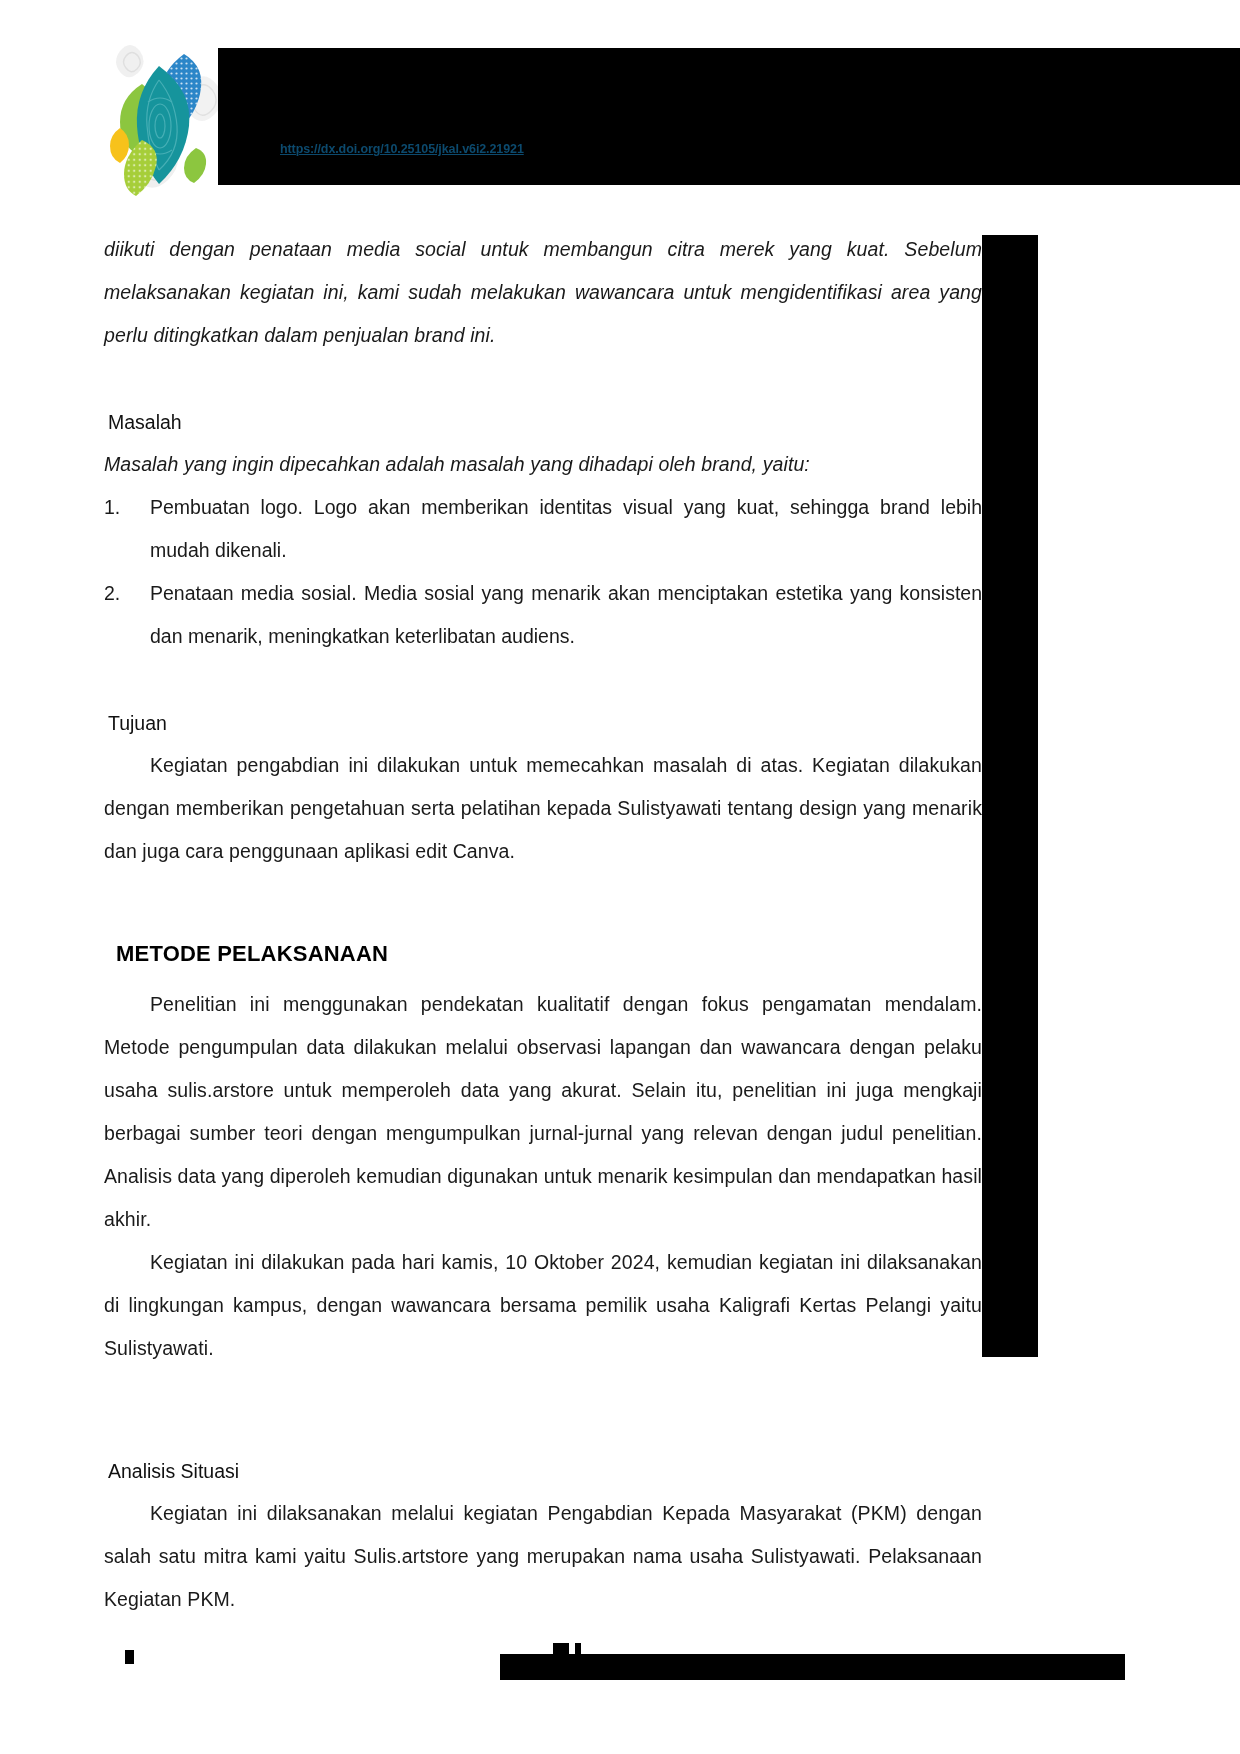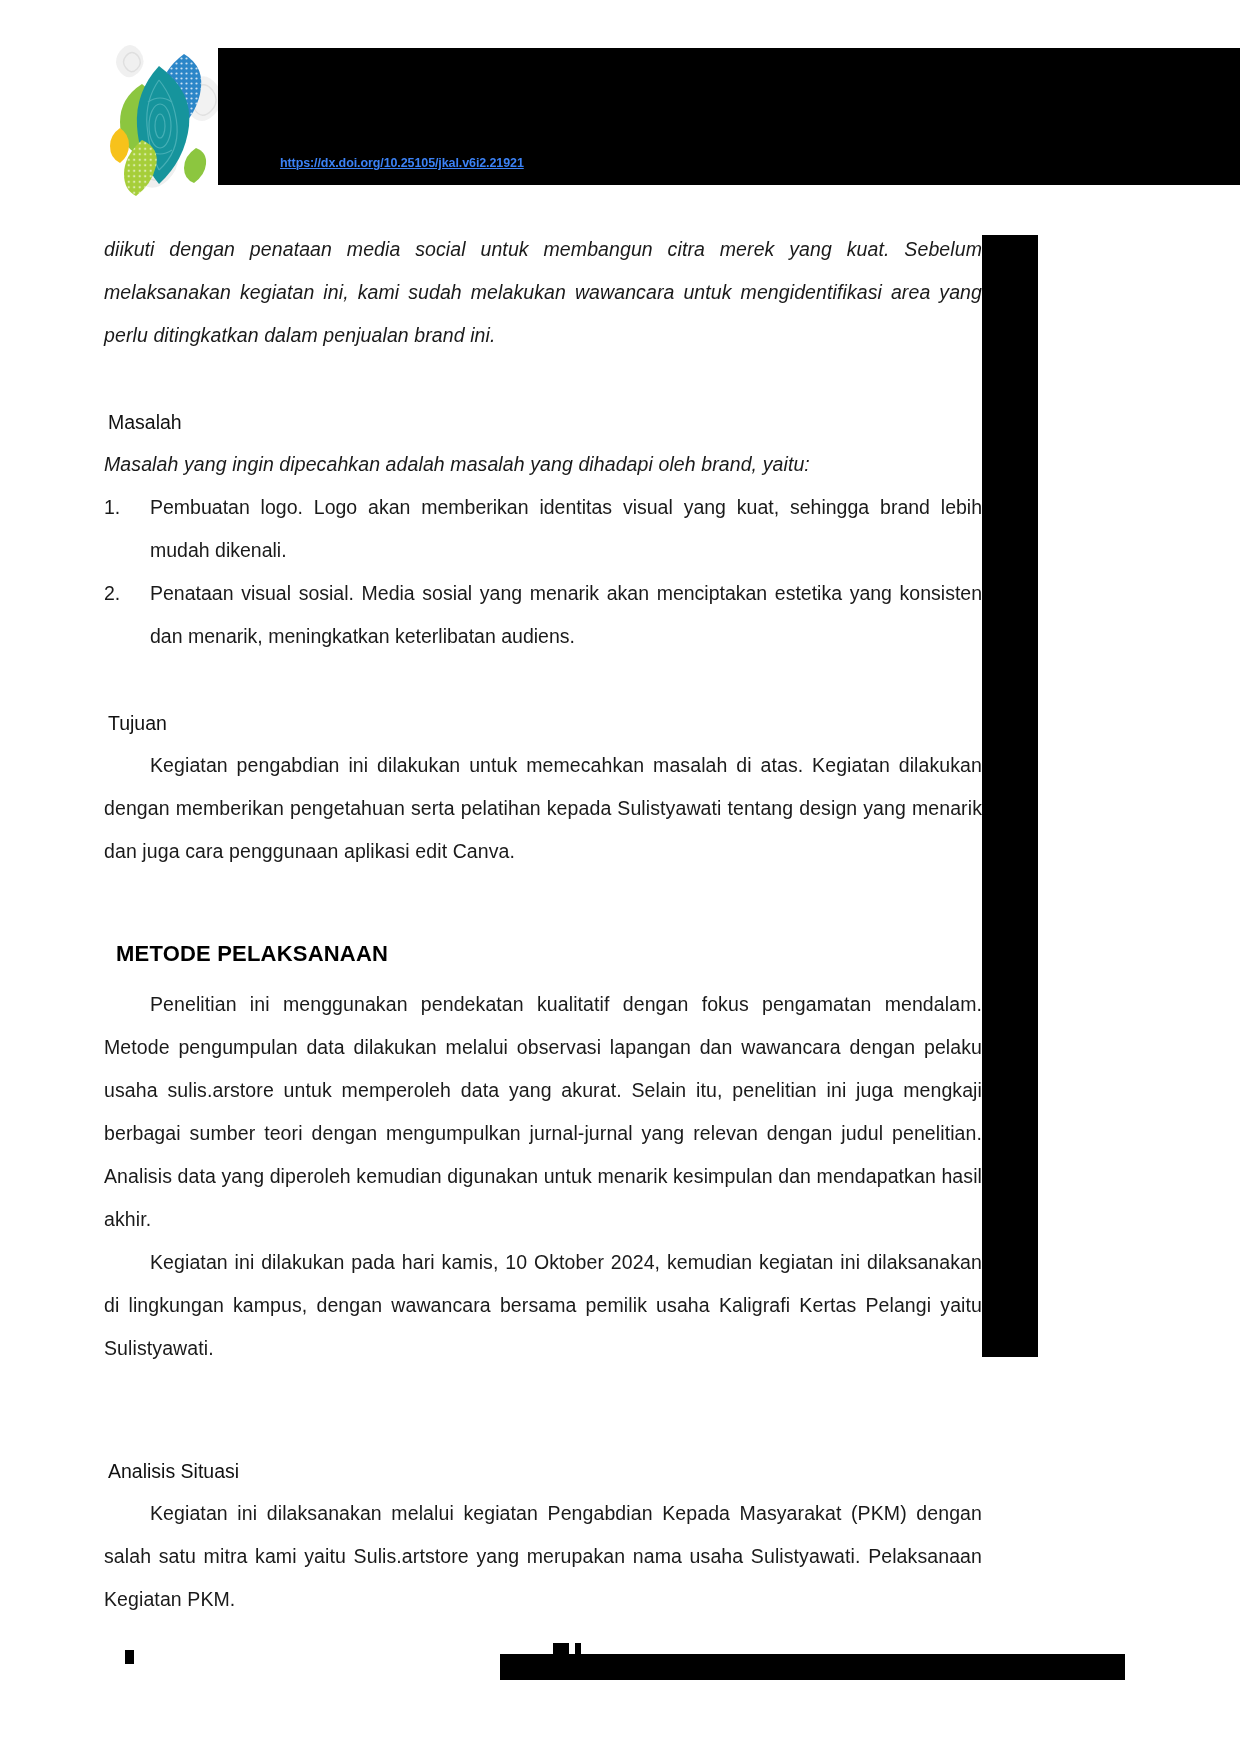--- a/index.html
+++ b/index.html
@@ -38,25 +38,25 @@
     position: absolute;
     left: 218px;
     top: 48px;
     width: 1022px;
     height: 137px;
     background: #000000;
   }
   .doi-link {
     position: absolute;
     left: 280px;
-    top: 156px;
+    top: 142px;
     font-size: 12.5px;
     font-weight: 700;
     letter-spacing: -0.1px;
-    color: #3b82f6;
+    color: #0c4a6e;
     text-decoration: underline;
     text-decoration-thickness: 1px;
     white-space: nowrap;
     z-index: 3;
   }
 
   
   .right-redaction {
     position: absolute;
     left: 982px;
@@ -242,21 +242,21 @@
     <p class="subhead">Masalah</p>
     <p class="para noindent">Masalah yang ingin dipecahkan adalah masalah yang dihadapi oleh brand, yaitu:</p>
 
     <ul class="num-list">
       <li class="num-item">
         <span class="num">1.</span>
         <span>Pembuatan logo. Logo akan memberikan identitas visual yang kuat, sehingga brand lebih mudah dikenali.</span>
       </li>
       <li class="num-item">
         <span class="num">2.</span>
-        <span>Penataan visual sosial. Media sosial yang menarik akan menciptakan estetika yang konsisten dan menarik, meningkatkan keterlibatan audiens.</span>
+        <span>Penataan media sosial. Media sosial yang menarik akan menciptakan estetika yang konsisten dan menarik, meningkatkan keterlibatan audiens.</span>
       </li>
     </ul>
 
     <div class="gap-md"></div>
 
     <p class="subhead">Tujuan</p>
     <p class="para indent">Kegiatan pengabdian ini dilakukan untuk memecahkan masalah di atas. Kegiatan dilakukan dengan memberikan pengetahuan serta pelatihan kepada Sulistyawati tentang design yang menarik dan juga cara penggunaan aplikasi edit Canva.</p>
 
     <div class="gap-lg"></div>
 

